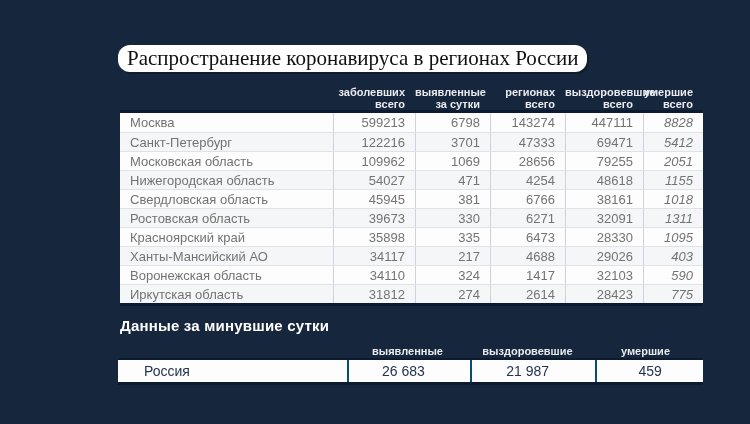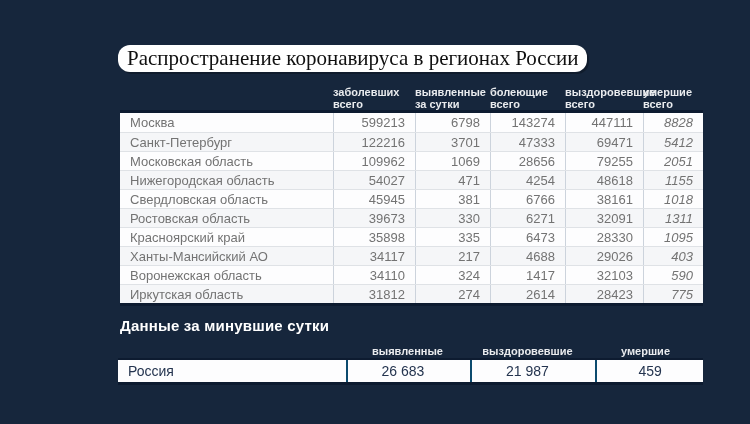--- a/index.html
+++ b/index.html
@@ -26,21 +26,21 @@
   }
 
   
   .mt-header {
     position: absolute; left: 120px; top: 85px; width: 583px;
     display: flex;
   }
   .mt-header .hcell {
     color: #e9ebee;
     font-size: 11px; font-weight: bold; line-height: 12px;
-    text-align: left;
+    text-align: right;
     padding-right: 10px;
     padding-top: 1px;
   }
   .hspacer { width: 213px; }
   .hc1 { width: 82px; } .hc2 { width: 75px; } .hc3 { width: 75px; }
   .hc4 { width: 78px; } .hc5 { width: 60px; }
 
   
   .mt-body {
     position: absolute; left: 120px; top: 110px; width: 583px;
@@ -80,40 +80,40 @@
   .dc1 { width: 119px; } .dc2 { width: 121px; } .dc3 { width: 115px; }
 
   .dt-body {
     position: absolute; left: 118px; top: 358px; width: 585px;
     background: #fdfdfe;
     border-top: 2px solid #0d1b30;
     border-bottom: 3px solid #0d1b30;
   }
   .drow { display: flex; height: 22px; align-items: center; }
   .dcell { font-size: 14px; color: #24344f; height: 100%; display: flex; align-items: center; }
-  .dcell.region { width: 230px; justify-content: flex-start; padding-left: 10px; }
+  .dcell.region { width: 230px; justify-content: flex-start; padding-left: 26px; }
   .dcell.num { justify-content: center; border-left: 2px solid #0c4a6e; margin-left: 12px; }
 </style>
 </head>
 <body>
 
 <div class="title-box">Распространение коронавируса в регионах России</div>
 
 <div class="mt-header">
   <div class="hspacer"></div>
   <div class="hcell hc1">
     <div>заболевших</div>
     <div>всего</div>
   </div>
   <div class="hcell hc2">
     <div>выявленные</div>
     <div>за сутки</div>
   </div>
   <div class="hcell hc3">
-    <div>болеющие</div>
+    <div>регионах</div>
     <div>всего</div>
   </div>
   <div class="hcell hc4">
     <div>выздоровевшие</div>
     <div>всего</div>
   </div>
   <div class="hcell hc5">
     <div>умершие</div>
     <div>всего</div>
   </div>

